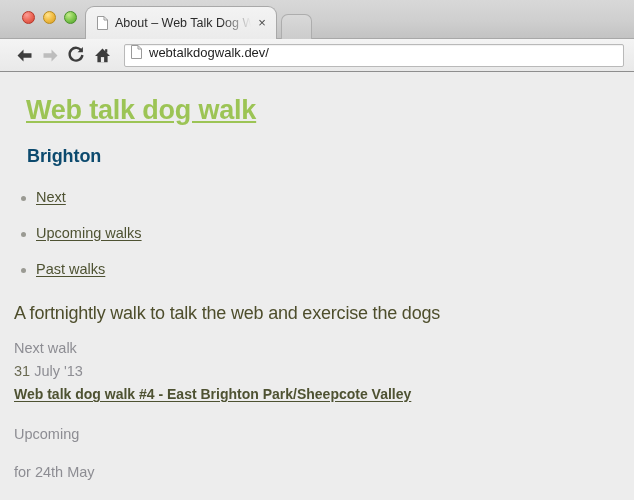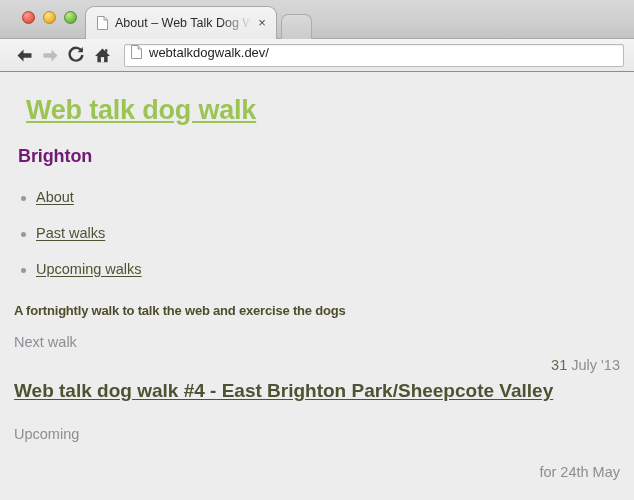--- a/index.html
+++ b/index.html
@@ -189,24 +189,24 @@
     line-height: 1.25;
     letter-spacing: -0.2px;
   }
   .site-title a {
     color: #9cc455;
     text-decoration: underline;
     text-underline-offset: 2px;
   }
 
   .site-subtitle {
-    margin: 18px 0 0 4px;
+    margin: 18px 0 0 13px;
     font-size: 18px;
     font-weight: bold;
-    color: #701a75;
+    color: #0c4a6e;
     letter-spacing: -0.1px;
   }
 
   .nav-list {
     list-style: none;
     margin: 22px 0 0 0;
     padding: 0;
   }
   .nav-list li {
     position: relative;
@@ -225,44 +225,43 @@
     background: #9a9a93;
   }
   .nav-list a {
     color: #4e5232;
     text-decoration: underline;
     text-underline-offset: 2px;
   }
 
   .tagline {
     margin: 26px 0 0 0;
-    font-size: 13px;
-    font-weight: bold;
+    font-size: 18px;
+    font-weight: normal;
     color: #4e4e2c;
     letter-spacing: -0.2px;
   }
 
   .meta-block {
     margin-top: 16px;
   }
   .meta-label {
     font-size: 14.5px;
     color: #8d8d93;
     margin-bottom: 7px;
   }
   .meta-value {
     font-size: 14.5px;
     color: #8d8d93;
     margin-bottom: 7px;
-    text-align: right;
   }
   .meta-value .accent-num { color: #6a6a52; }
 
   .walk-link {
-    font-size: 19px;
+    font-size: 14px;
     font-weight: bold;
     margin-top: 2px;
   }
   .walk-link a {
     color: #4e5232;
     text-decoration: underline;
     text-underline-offset: 2px;
   }
 
   .forecast-block { margin-top: 24px; }
@@ -338,27 +337,27 @@
   <div class="page-content">
 
     <h1 class="site-title">
       <a href="#">Web talk dog walk</a>
     </h1>
 
     <h2 class="site-subtitle">Brighton</h2>
 
     <ul class="nav-list">
       <li>
-        <a href="#">About</a>
+        <a href="#">Next</a>
+      </li>
+      <li>
+        <a href="#">Upcoming walks</a>
       </li>
       <li>
         <a href="#">Past walks</a>
-      </li>
-      <li>
-        <a href="#">Upcoming walks</a>
       </li>
     </ul>
 
     <h3 class="tagline">A fortnightly walk to talk the web and exercise the dogs</h3>
 
     <div class="meta-block">
       <div class="meta-label">Next walk</div>
       <div class="meta-value"><span class="accent-num">31</span><span> July '13</span></div>
       <div class="walk-link">
         <a href="#">Web talk dog walk #4 - East Brighton Park/Sheepcote Valley</a>

